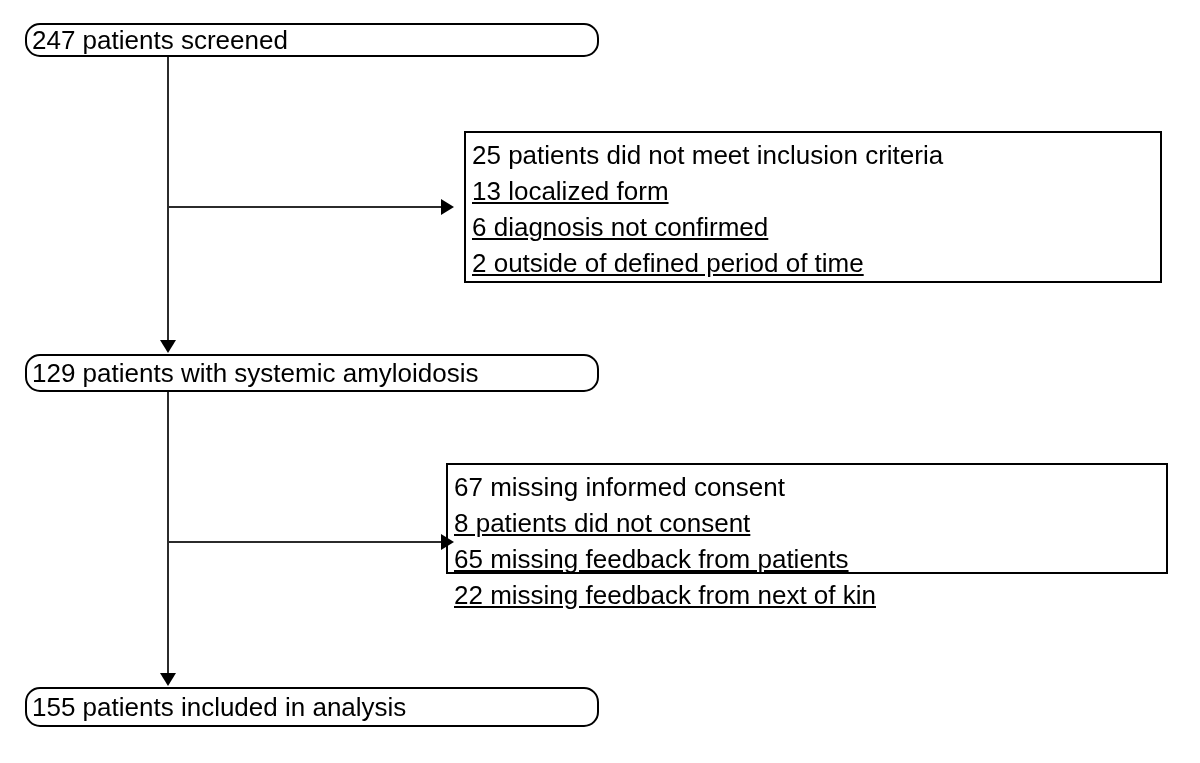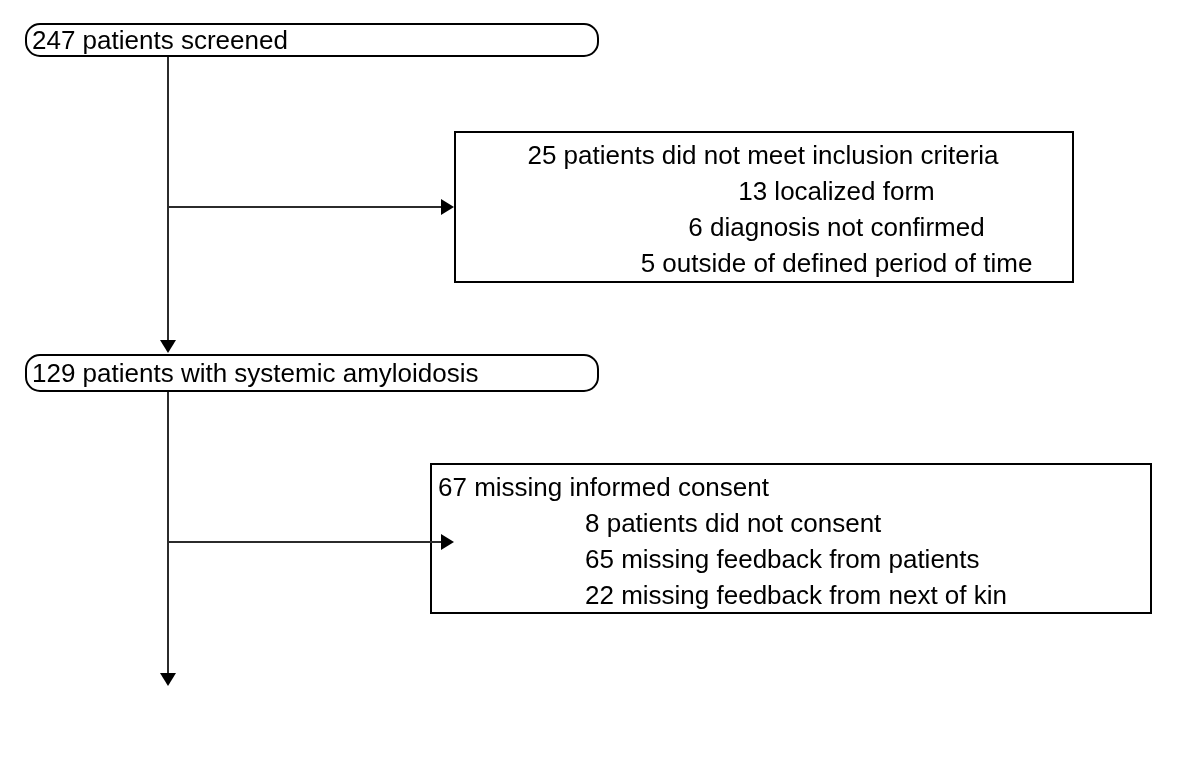--- a/index.html
+++ b/index.html
@@ -32,21 +32,21 @@
     border-radius: 15px;
   }
   .side-box {
     padding: 4px 8px 0 6px;
   }
   .side-box .line {
     height: 36px;
     line-height: 36px;
   }
   .side-box .sub {
-    margin-left: 147px;
+    text-decoration: underline;
   }
   .vline {
     position: absolute;
     width: 2px;
     background: #2b2b2b;
   }
   .hline {
     position: absolute;
     height: 2px;
     background: #2b2b2b;
@@ -64,22 +64,22 @@
     width: 0;
     height: 0;
     border-top: 8px solid transparent;
     border-bottom: 8px solid transparent;
     border-left: 13px solid #000000;
   }
   
   #box-screened   { left: 25px;  top: 23px;  width: 574px; height: 34px; }
   #box-systemic   { left: 25px;  top: 354px; width: 574px; height: 38px; }
   #box-included   { left: 25px;  top: 687px; width: 574px; height: 40px; }
-  #box-exclusion1 { left: 454px; top: 131px; width: 620px; height: 152px; text-align: center; }
-  #box-exclusion2 { left: 430px; top: 463px; width: 722px; height: 151px; }
+  #box-exclusion1 { left: 464px; top: 131px; width: 698px; height: 152px; }
+  #box-exclusion2 { left: 446px; top: 463px; width: 722px; height: 111px; }
 
   #vline1 { left: 167px; top: 57px;  height: 284px; }
   #arrow1 { left: 160px; top: 340px; }
   #hline1 { left: 168px; top: 206px; width: 273px; }
   #arrow2 { left: 441px; top: 199px; }
 
   #vline2 { left: 167px; top: 392px; height: 281px; }
   #arrow3 { left: 160px; top: 673px; }
   #hline2 { left: 168px; top: 541px; width: 273px; }
   #arrow4 { left: 441px; top: 534px; }
@@ -90,26 +90,29 @@
 <div class="canvas">
 
   <div class="box main-box" id="box-screened">
     <span>247 patients screened</span>
   </div>
 
   <div class="box main-box" id="box-systemic">
     <span>129 patients with systemic amyloidosis</span>
   </div>
 
+  <div class="box main-box" id="box-included">
+    <span>155 patients included in analysis</span>
+  </div>
 
   <div class="box side-box" id="box-exclusion1">
     <div class="line">25 patients did not meet inclusion criteria</div>
     <div class="line sub">13 localized form</div>
     <div class="line sub">6 diagnosis not confirmed</div>
-    <div class="line sub">5 outside of defined period of time</div>
+    <div class="line sub">2 outside of defined period of time</div>
   </div>
 
   <div class="box side-box" id="box-exclusion2">
     <div class="line">67 missing informed consent</div>
     <div class="line sub">8 patients did not consent</div>
     <div class="line sub">65 missing feedback from patients</div>
     <div class="line sub">22 missing feedback from next of kin</div>
   </div>
 
   <div class="vline" id="vline1"></div>

